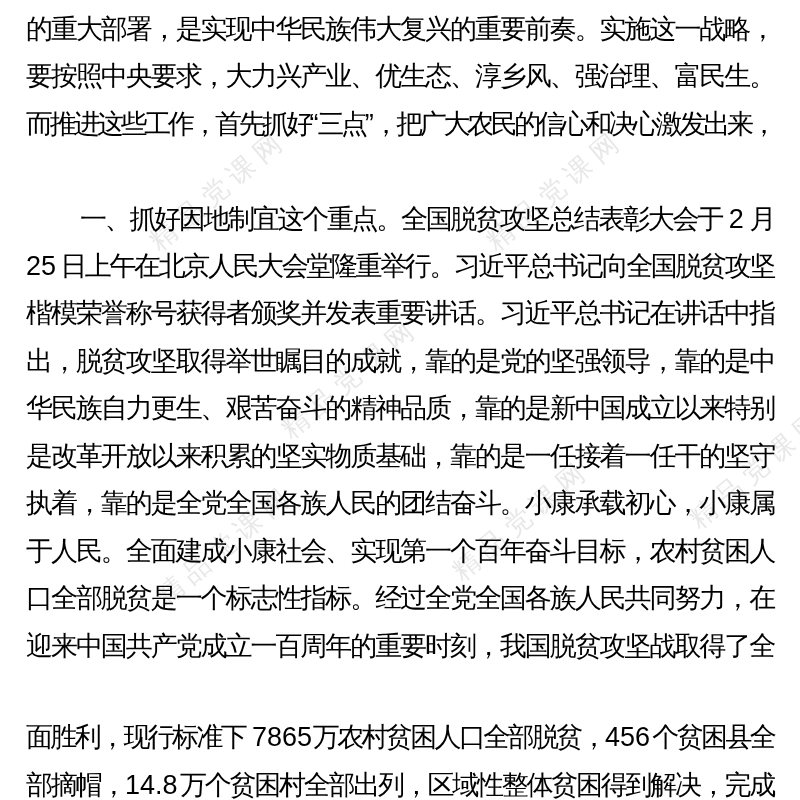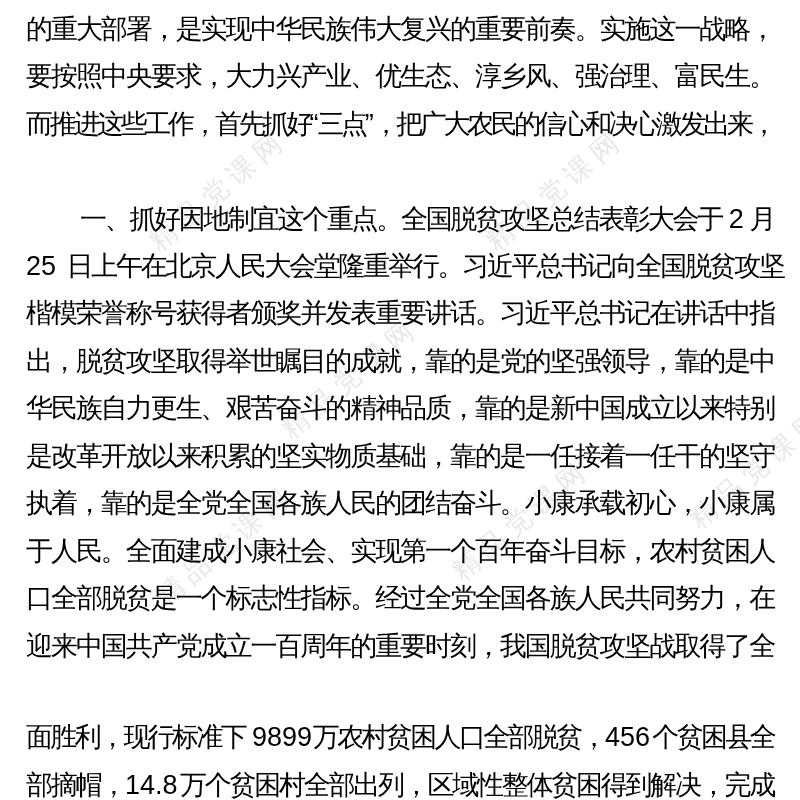--- a/index.html
+++ b/index.html
@@ -27,21 +27,21 @@
   .line{
     position:absolute;left:26px;width:748px;height:28px;
     font-size:27px;line-height:28px;color:#000000;
   }
   .fit{display:flex;justify-content:space-between;}
   .fit span{white-space:pre;flex:0 1 auto;min-width:0;}
   .plain{letter-spacing:0.5px;}
   .indent{padding-left:54px;box-sizing:border-box;}
 
   .l1 {top:15px;}  .l2 {top:62px;}  .l3 {top:110px;} .l4 {top:157px;}
-  .l5 {top:205px;} .l6 {top:252px;gap:10px;} .l7 {top:299px;} .l8 {top:347px;}
+  .l5 {top:205px;} .l6 {top:252px;} .l7 {top:299px;} .l8 {top:347px;}
   .l9 {top:394px;} .l10{top:442px;} .l11{top:489px;} .l12{top:537px;}
   .l13{top:584px;} .l14{top:632px;} .l15{top:723px;} .l16{top:771px;}
 </style>
 </head>
 <body>
 
 <div class="page">
 
   <div>
     <span class="wm wm-a">精品党课网</span>
@@ -476,21 +476,21 @@
       <span>面</span>
       <span>胜</span>
       <span>利</span>
       <span>，</span>
       <span>现</span>
       <span>行</span>
       <span>标</span>
       <span>准</span>
       <span>下</span>
       <span> </span>
-      <span>9899</span>
+      <span>7865</span>
       <span> </span>
       <span>万</span>
       <span>农</span>
       <span>村</span>
       <span>贫</span>
       <span>困</span>
       <span>人</span>
       <span>口</span>
       <span>全</span>
       <span>部</span>

